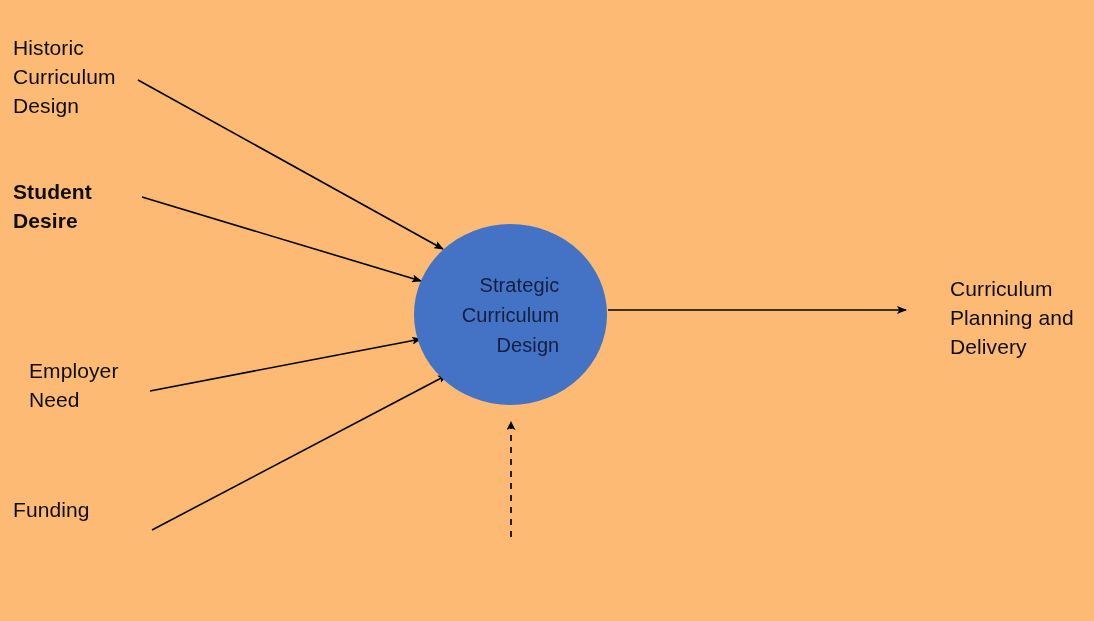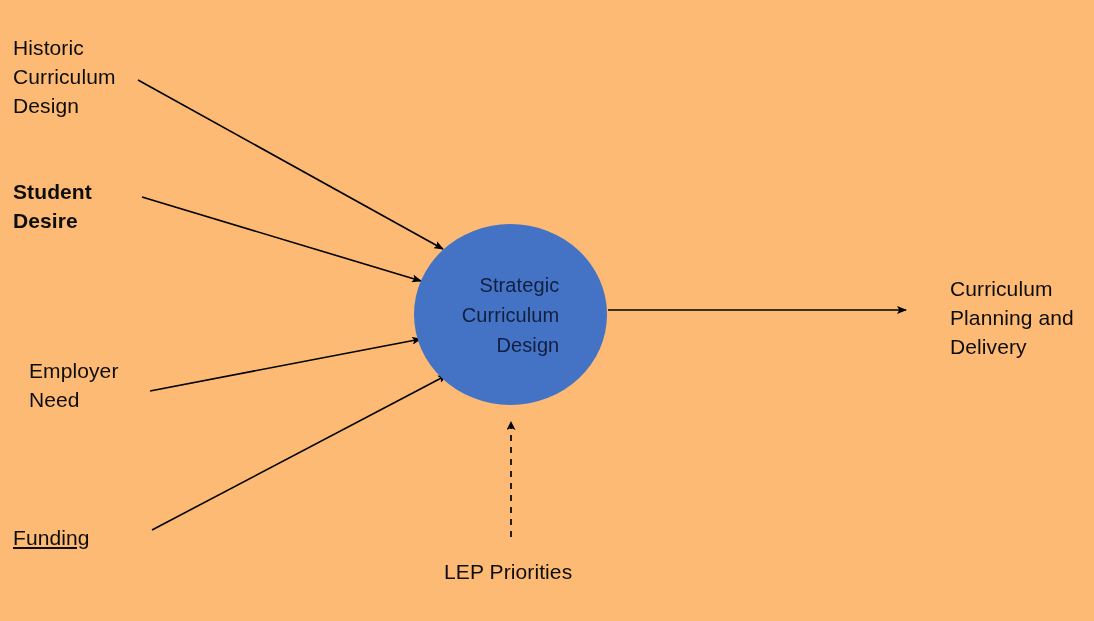--- a/index.html
+++ b/index.html
@@ -48,21 +48,21 @@
     font-size: 20px;
     line-height: 30px;
     color: #12203f;
     text-align: right;
     white-space: pre-line;
     letter-spacing: 0.1px;
   }
   .lbl-historic  { left: 13px;  top: 33px;  }
   .lbl-student   { left: 13px;  top: 177px; font-weight: bold; }
   .lbl-employer  { left: 13px;  top: 356px; margin-left: 16px; }
-  .lbl-funding   { left: 13px;  top: 523px; text-decoration: underline; }
+  .lbl-funding   { left: 13px;  top: 495px; }
   .lbl-output    { left: 950px; top: 274px; }
   .lbl-lep       { left: 444px; top: 557px; }
 </style>
 </head>
 <body>
 
 <div id="canvas">
 
   <svg id="edges" viewBox="0 0 1094 621" xmlns="http://www.w3.org/2000/svg">
     <defs>
@@ -102,15 +102,14 @@
   <div class="hub">
     <div class="hub-label">Strategic
 Curriculum
 Design</div>
   </div>
 
   <div class="node-label lbl-output">Curriculum
 Planning and
 Delivery</div>
 
-  <div class="node-label lbl-lep">LEP Priorities</div>
 
 </div>
 
 </body></html>

